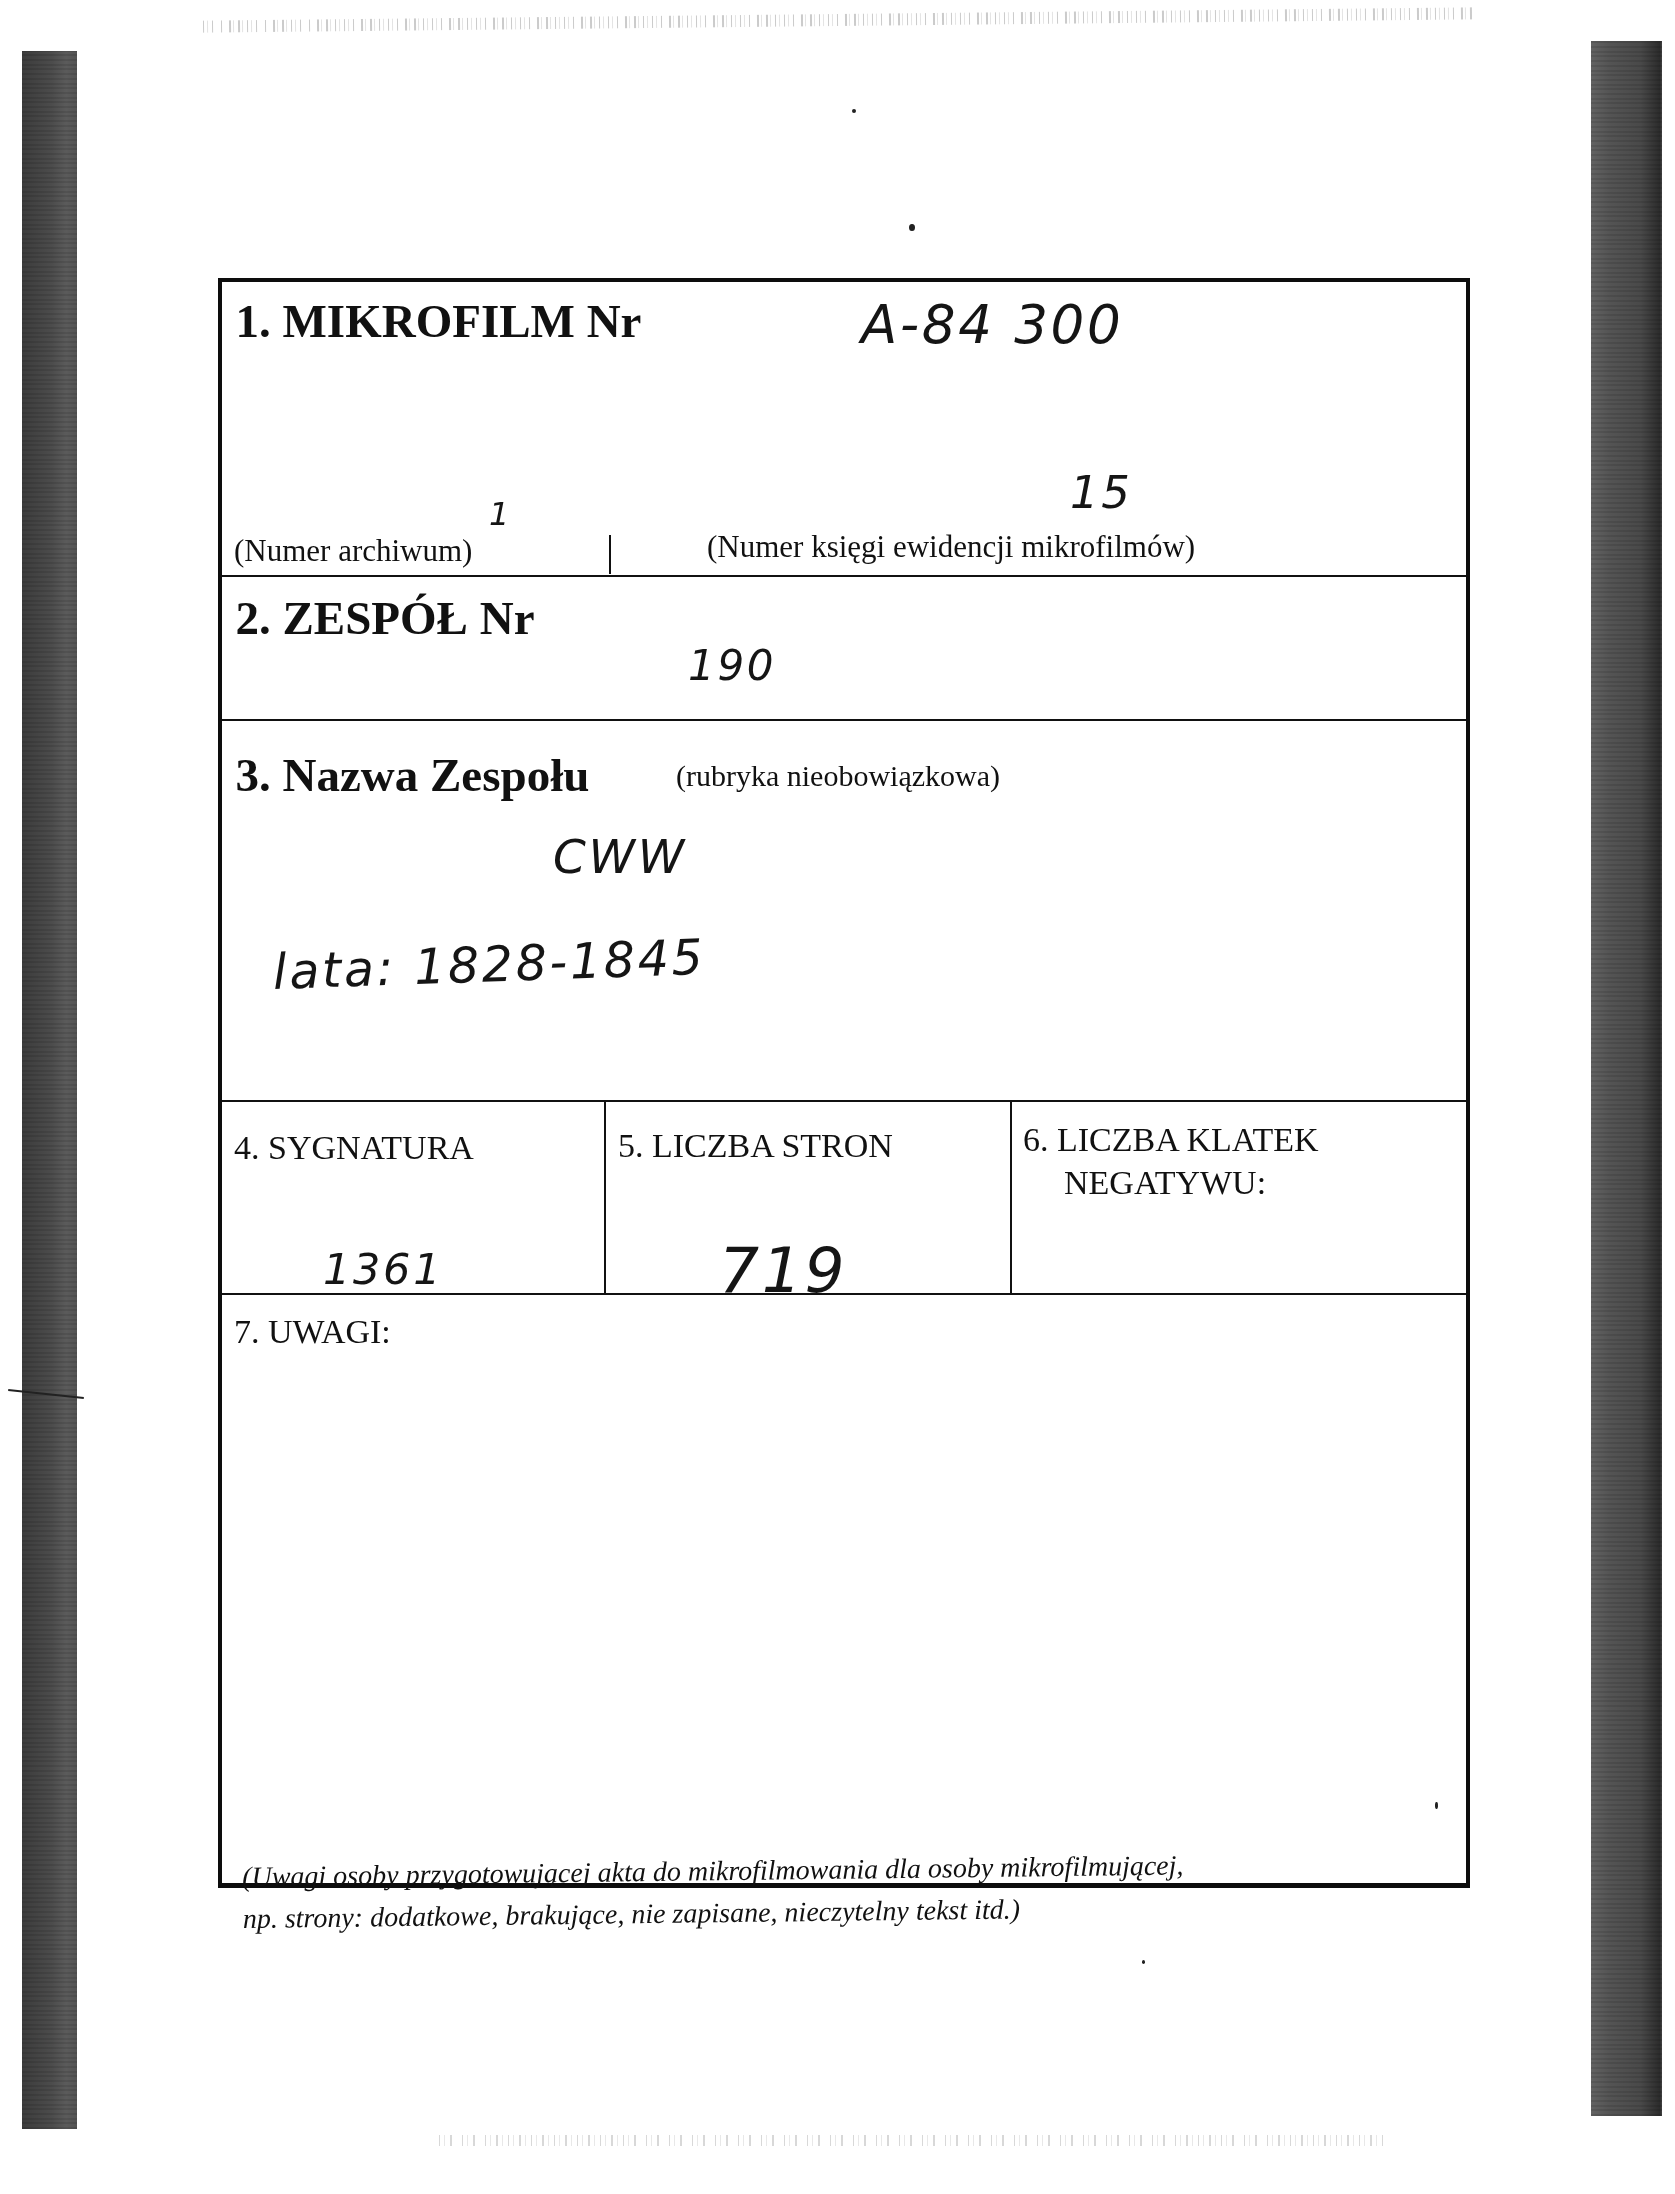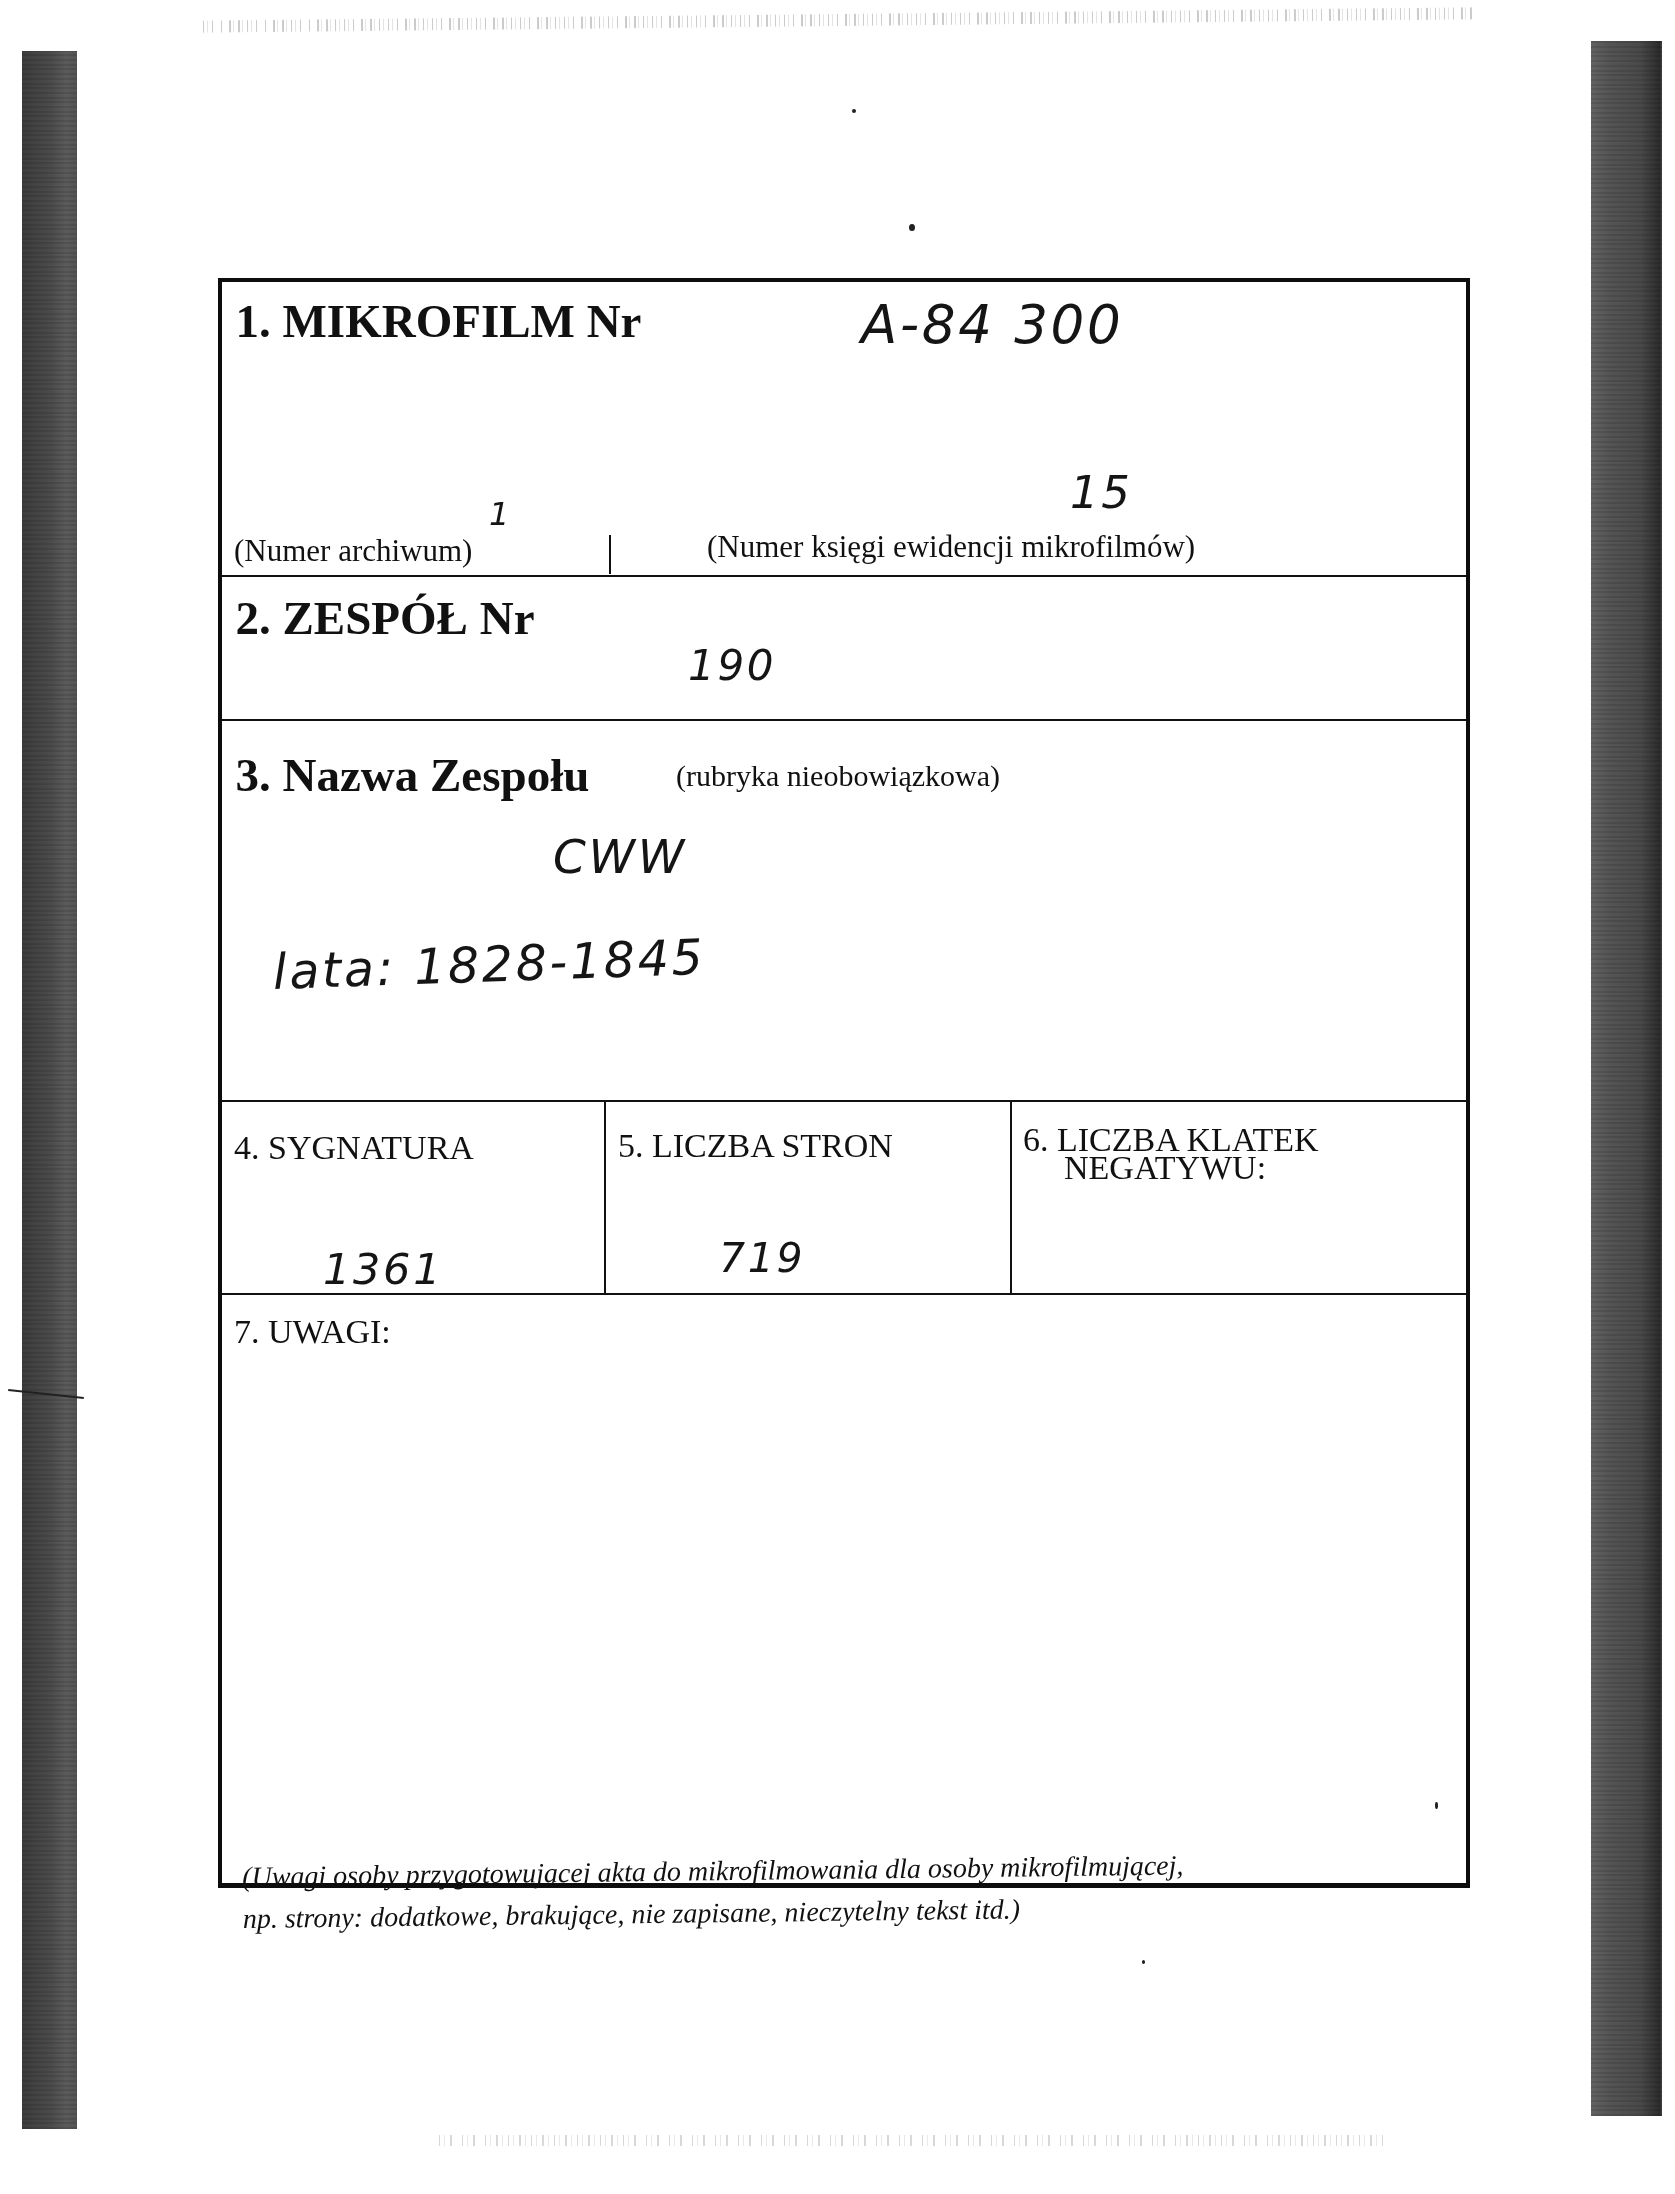--- a/index.html
+++ b/index.html
@@ -158,24 +158,24 @@
   </div>
 
   <div class="row r4">
     <div class="vdiv" style="left:382px; top:0; width:2px; bottom:0;"></div>
     <div class="vdiv" style="left:788px; top:0; width:2px; bottom:0;"></div>
 
     <div class="h-small" style="left:12px; top:24px;">4. SYGNATURA</div>
     <div class="hand" style="left:101px; top:142px; font-size:43px;">1361</div>
 
     <div class="h-small" style="left:396px; top:21.6px;">5. LICZBA  STRON</div>
-    <div class="hand" style="left:497px; top:132px; font-size:41px;">719</div>
+    <div class="hand" style="left:497px; top:132px; font-size:63px;">719</div>
 
     <div class="h-small" style="left:801px; top:16px;">6. LICZBA  KLATEK</div>
-    <div class="h-small" style="left:842px; top:44px;">NEGATYWU:</div>
+    <div class="h-small" style="left:842px; top:59px;">NEGATYWU:</div>
     <div style="position:absolute; left:801px; top:108px; width:405px; height:74px;"></div>
   </div>
 
   <div class="row r7">
     <div class="h-small" style="left:12px; top:15px;">7. UWAGI:</div>
     <div style="position:absolute; left:12px; top:68px; right:12px; height:473px;"></div>
     <div class="notes-hint">
       <div>(Uwagi osoby przygotowującej akta do mikrofilmowania dla osoby mikrofilmującej,</div>
       <div>np. strony: dodatkowe, brakujące, nie zapisane, nieczytelny tekst itd.)</div>
     </div>

